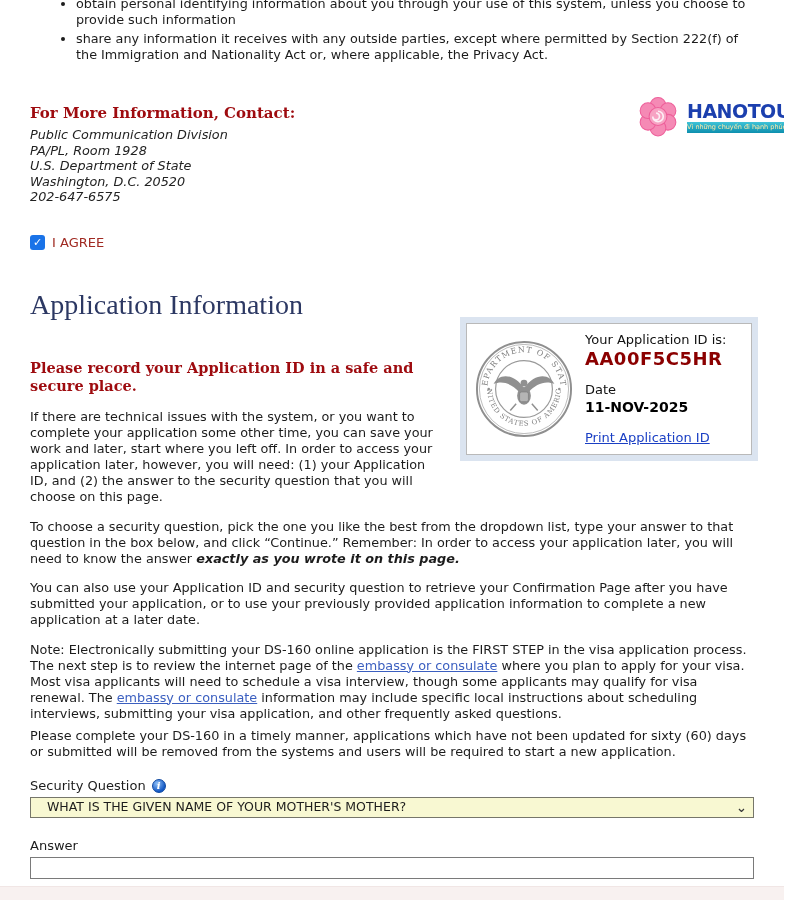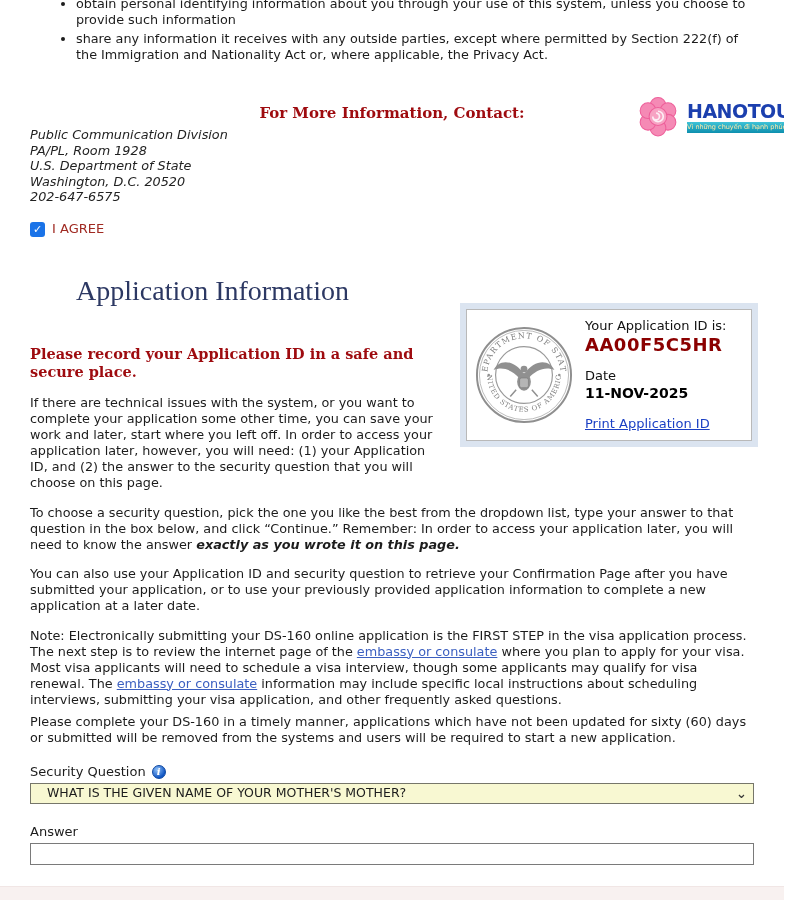--- a/index.html
+++ b/index.html
@@ -4,36 +4,36 @@
 <style>
   * { box-sizing: border-box; margin: 0; padding: 0; }
   html,body { width:800px; background:#fff; }
   body { font-family:"DejaVu Sans","Liberation Sans",sans-serif; font-size:12.8px; line-height:16px; color:#1c1c1c; }
   .page { position:relative; width:784px; height:900px; overflow:hidden; background:#fff; }
   .content { padding:0 30px; }
 
   ul.bullets { margin:-4px 0 0 0; padding-left:46px; }
   ul.bullets li { margin-bottom:3px; }
 
-  .contact-heading { margin-top:42px; font-family:"DejaVu Serif","Liberation Serif",serif; font-weight:bold; font-size:15px; color:#9e0b0f;text-align:center; }
+  .contact-heading { margin-top:42px; font-family:"DejaVu Serif","Liberation Serif",serif; font-weight:bold; font-size:15px; color:#9e0b0f; }
   .address { margin-top:6px; font-style:italic; line-height:15.5px; color:#222; }
 
   .logo { position:absolute; left:637px; top:96px; display:flex; align-items:center; width:160px;gap:12px; }
   .logo-flower { width:42px; height:42px; flex:0 0 auto; margin-right:-4px; }
   .logo-right { display:flex; flex-direction:column; }
   .logo-name { font-weight:bold; font-size:19px; letter-spacing:-0.5px; color:#1b3fae; line-height:20px; }
   .logo-banner { margin-top:1px; width:148px; height:11px; background:linear-gradient(#3fc3d8,#0d8fae); display:flex; align-items:center; justify-content:center; }
   .logo-tagline { font-size:6.5px; line-height:7px; color:#ffe9a8; white-space:nowrap; }
 
-  .agree-row { margin-top:16px; display:flex; align-items:flex-end; }
+  .agree-row { margin-top:30px; display:flex; align-items:center; }
   .checkbox { width:15px; height:15px; background:#1a73e8; border-radius:3px; display:flex; align-items:center; justify-content:center; cursor:pointer; }
   .checkbox::after { content:"✓"; color:#fff; font-size:11px; font-weight:bold; line-height:1; }
   .agree-label { margin-left:7px; color:#a02a22; font-size:13px; }
 
-  h1.page-title { margin-top:38px; font-family:"Liberation Serif","DejaVu Serif",serif; font-weight:normal; font-size:28px; line-height:32px; color:#2c3863;margin-left:46px; }
+  h1.page-title { margin-top:38px; font-family:"Liberation Serif","DejaVu Serif",serif; font-weight:normal; font-size:28px; line-height:32px; color:#2c3863; }
 
   .idbox-outer { float:right; width:298px; margin:-4px -4px 14px 14px; background:#dbe4f0; padding:6px; }
   .idbox { background:#fff; border:1px solid #b9b9b9; padding:8px; display:flex; align-items:center; }
   .seal { width:98px; height:98px; flex:0 0 auto; }
   .idbox-text { margin-left:12px; }
   .id-label { font-size:13px; color:#111; }
   .id-value { font-size:18px; font-weight:bold; color:#8b0000; letter-spacing:0.5px; line-height:22px; }
   .date-label { margin-top:12px; font-size:13px; color:#111; }
   .date-value { font-size:14px; font-weight:bold; color:#000; line-height:18px; }
   .print-link { display:inline-block; margin-top:14px; color:#1a3fc4; text-decoration:underline; font-size:13px; cursor:pointer; }

